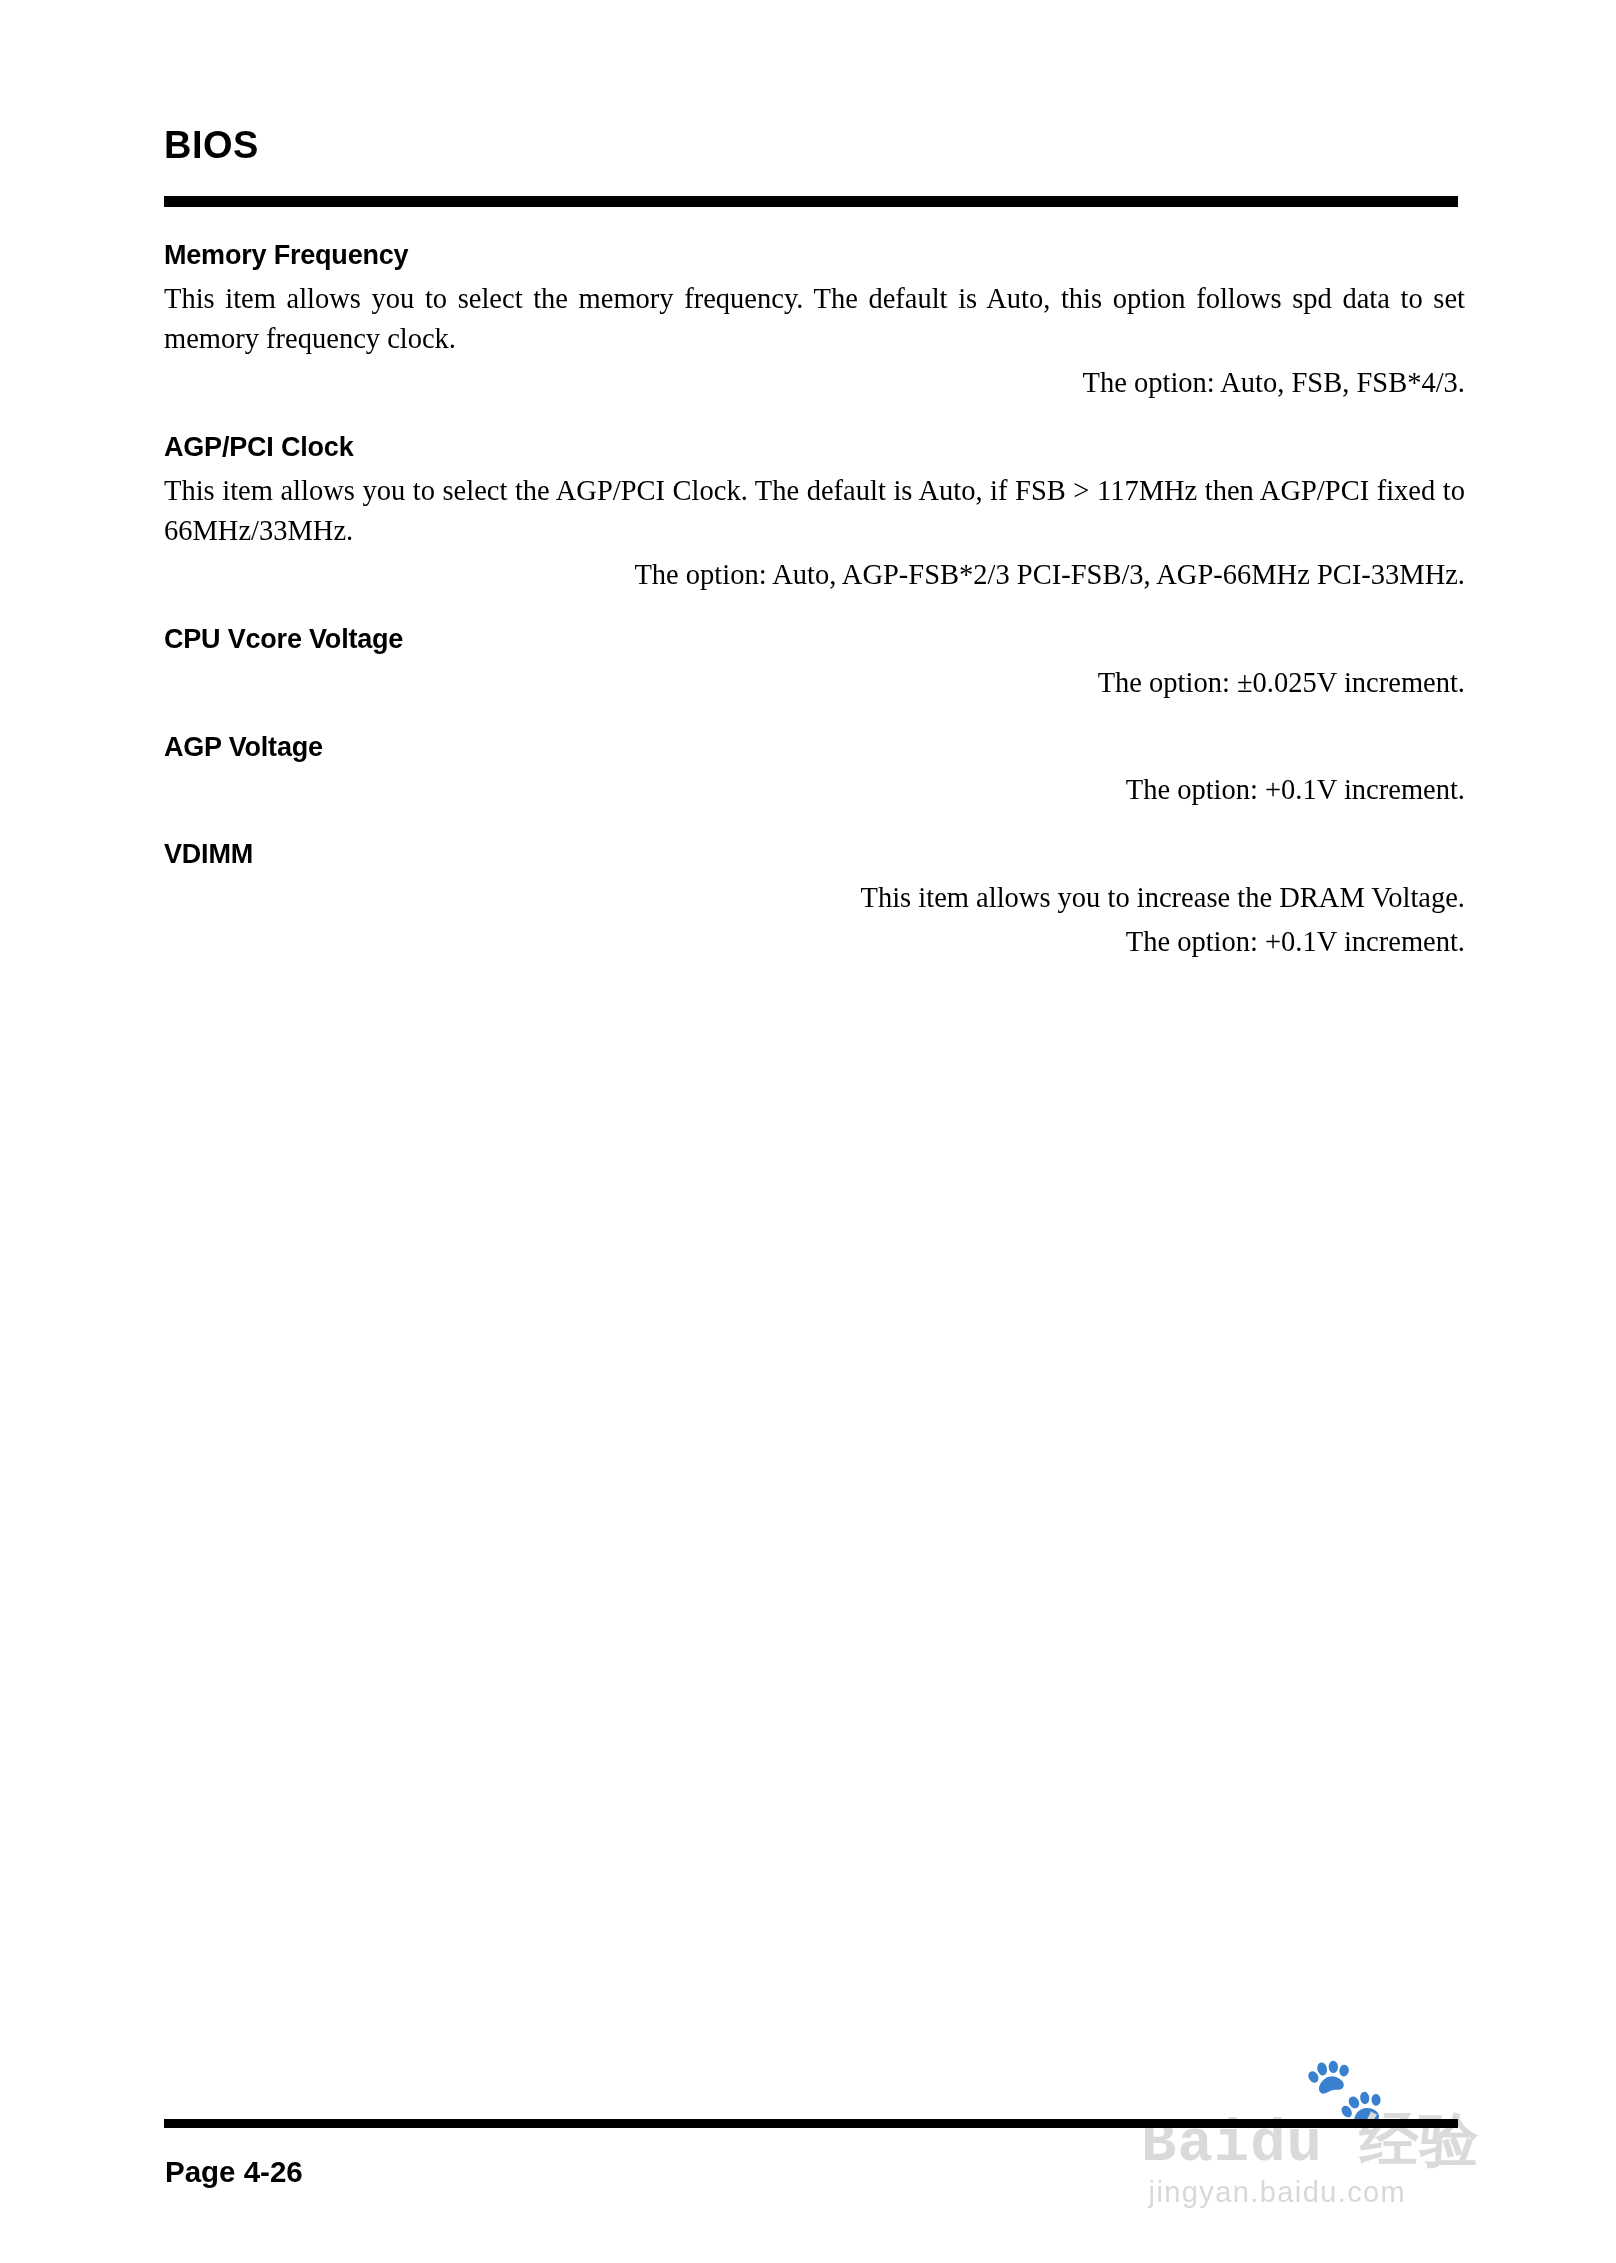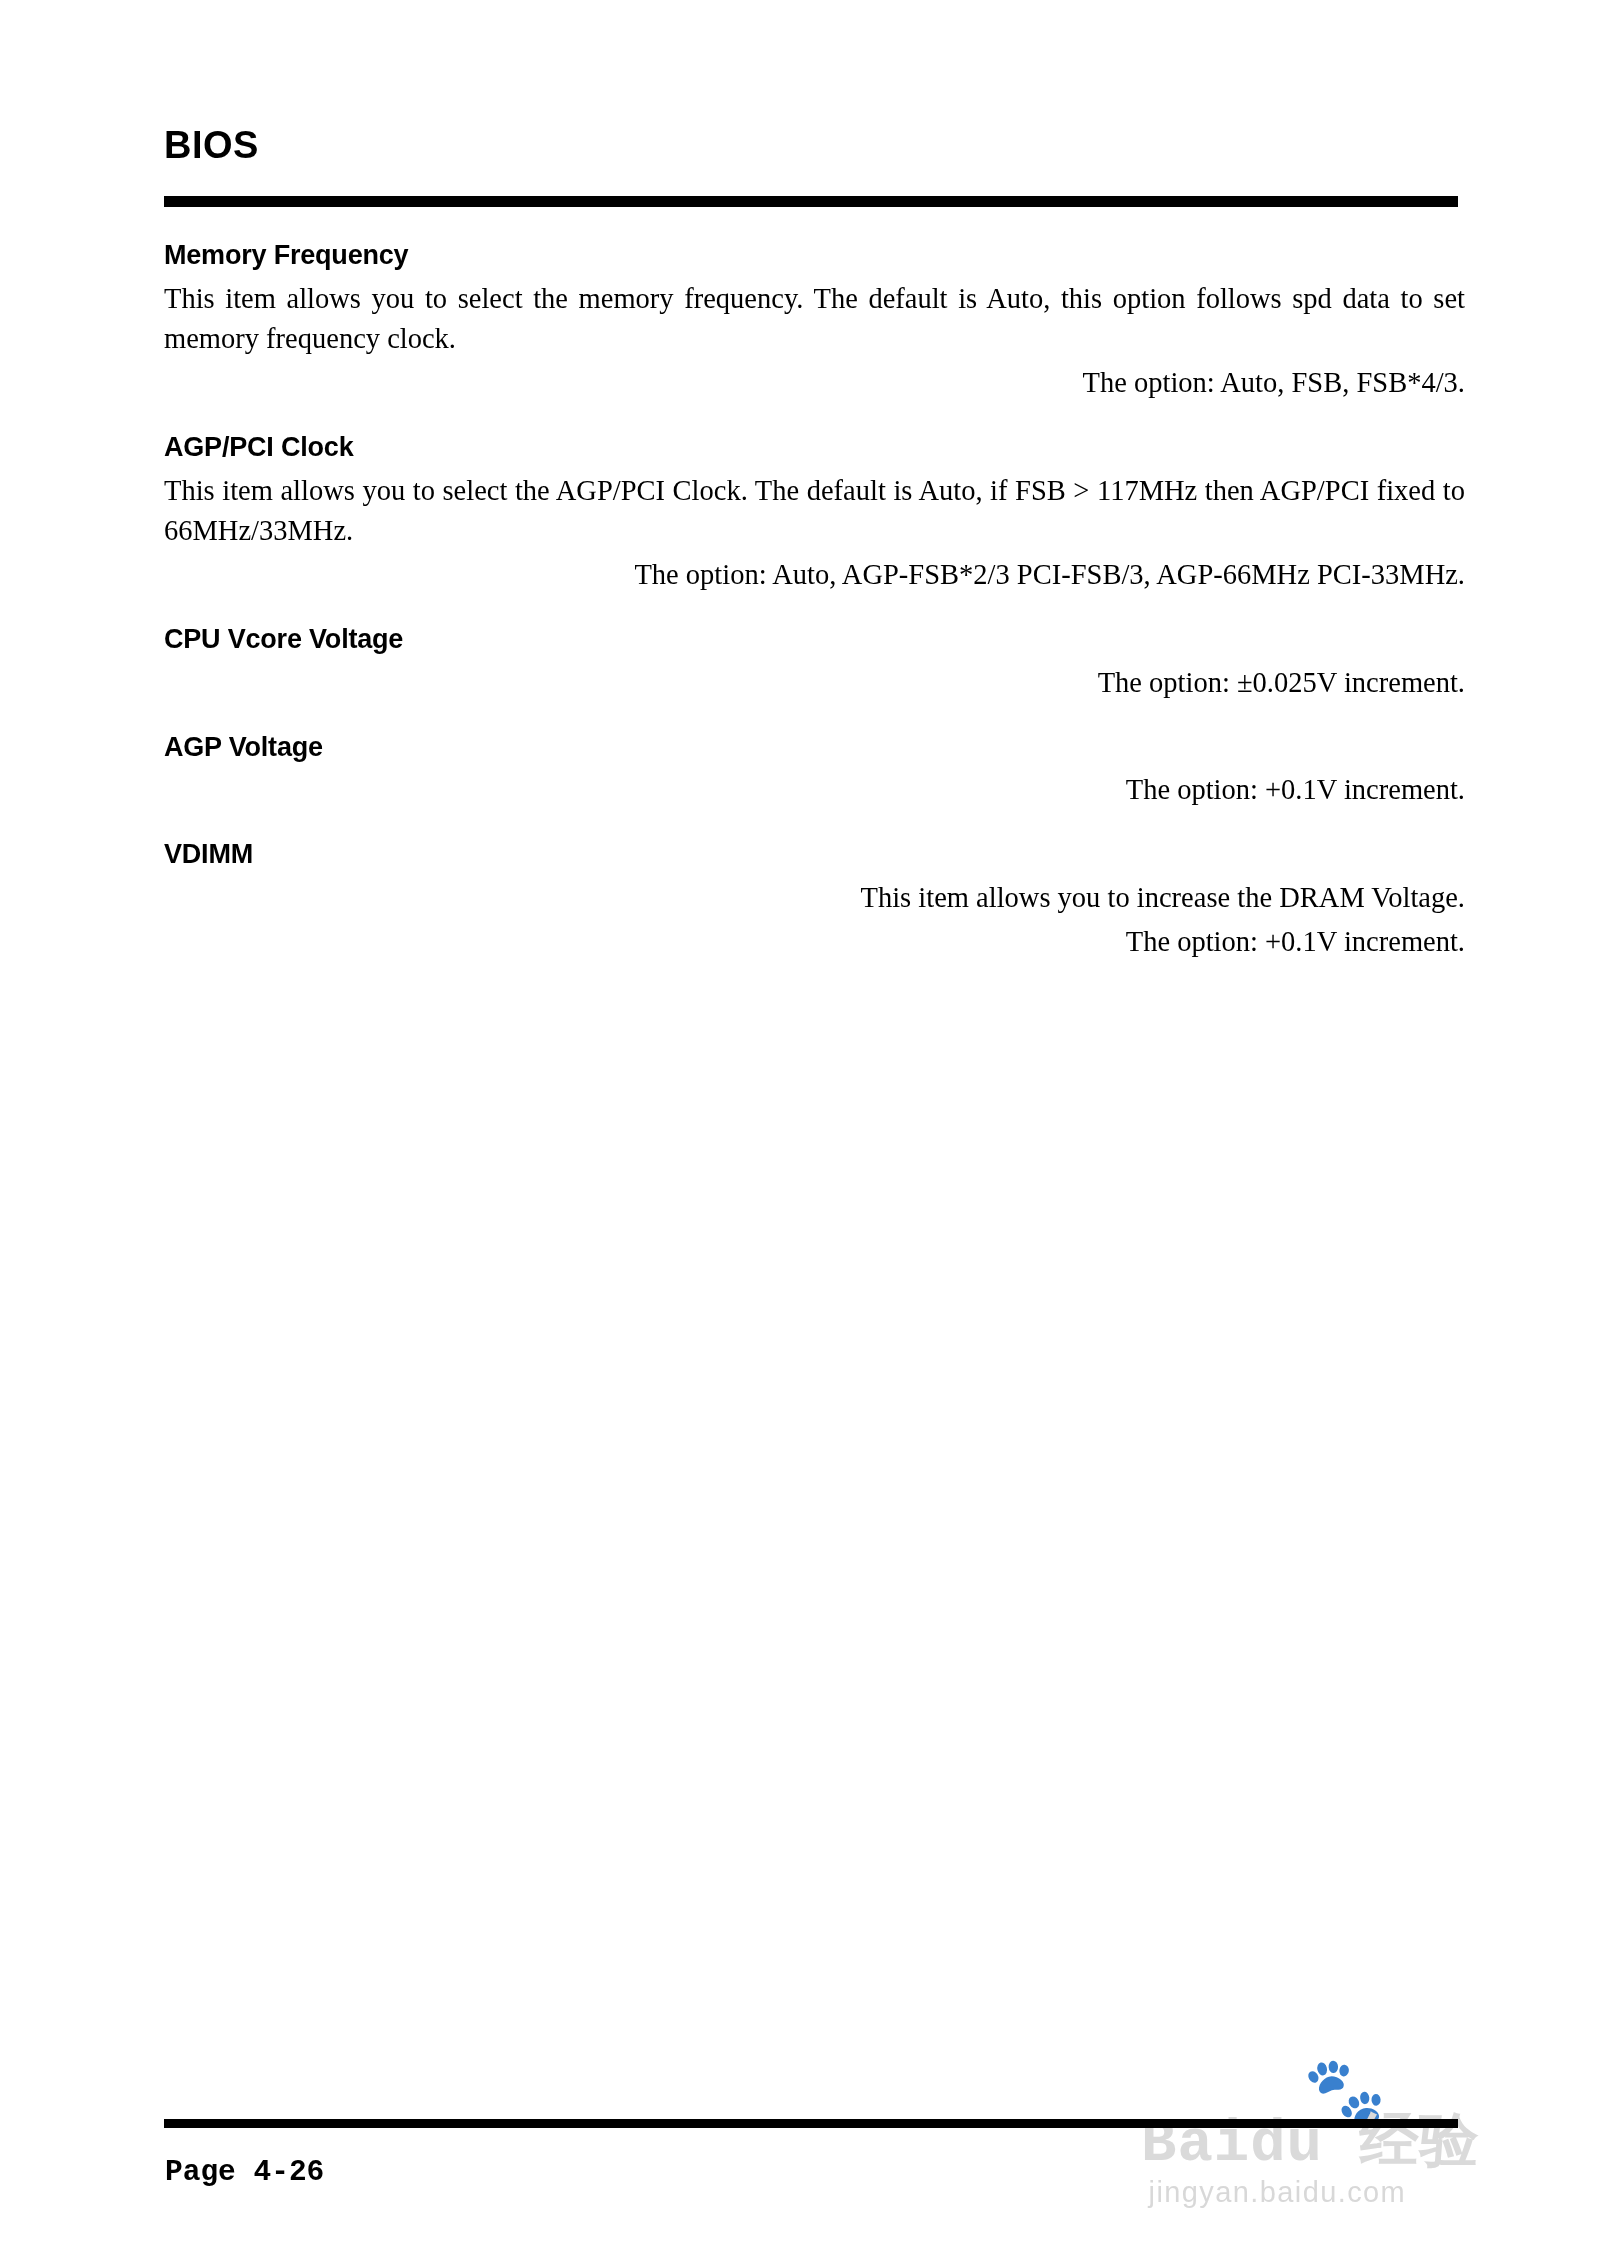--- a/index.html
+++ b/index.html
@@ -73,21 +73,21 @@
     left: 164px;
     top: 2083px;
     width: 1294px;
     height: 8.6px;
     background: #000;
   }
   .footer-page {
     position: absolute;
     left: 165px;
     top: 2119px;
-    font-family: Liberation Mono, monospace;
+    font-family: Liberation Sans, sans-serif;
     font-weight: bold;
     font-size: 29.5px;
   }
   
   .watermark {
     position: absolute;
     left: 1141px;
     top: 2016px;
     width: 399px;
     height: 219px;

